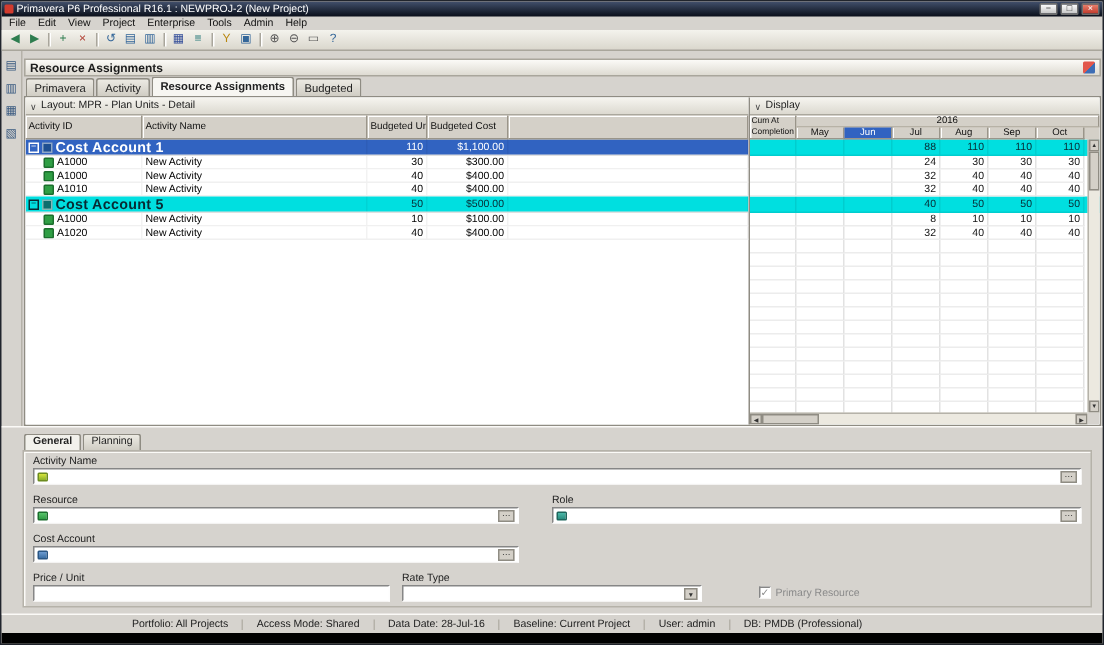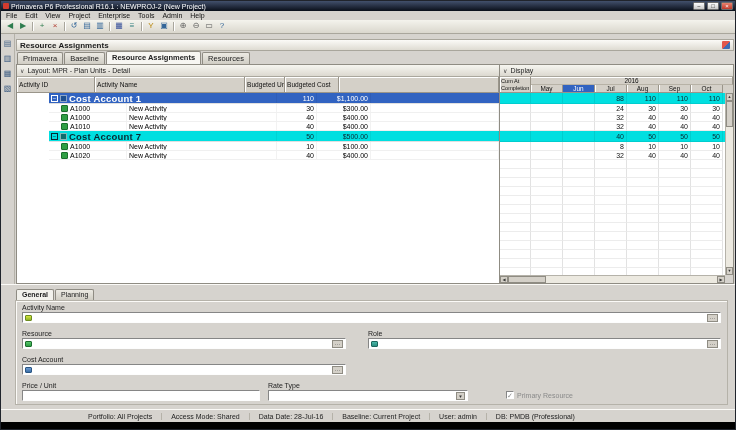--- a/index.html
+++ b/index.html
@@ -39,21 +39,21 @@
   .leftpane{width:483px;flex:none;border-right:1px solid #8f8c83;display:flex;flex-direction:column;overflow:hidden;background:#fff;}
   .rightpane{flex:1;position:relative;display:flex;flex-direction:column;overflow:hidden;background:#fff;}
   .panebar{height:12px;flex:none;background:linear-gradient(#f6f5f0,#dcd9d0);border-bottom:1px solid #aaa79d;display:flex;align-items:center;gap:3px;padding:0 3px;font-size:7px;color:#222;}
   .chev{font-size:6px;color:#444;}
 
   
   .gheader{height:16px;flex:none;display:flex;background:#d4d0c8;}
   .hcell{border-right:1px solid #9a958a;border-bottom:1px solid #9a958a;box-shadow:inset 1px 1px 0 #fff;font-size:6.6px;display:flex;align-items:center;padding:0 2px;color:#111;overflow:hidden;white-space:nowrap;background:#d4d0c8;}
   .cid{width:78px;flex:none}.cname{width:150px;flex:none}.cwide{width:228px;flex:none}
   .cunits{width:40px;flex:none}.ccost{width:54px;flex:none}.cfill{flex:1}
-  .grows{flex:1;overflow:hidden;padding-left:32px;}
+  .grows{flex:1;overflow:hidden;}
   .grow{display:flex;height:9px;border-bottom:1px solid #f0f0f0;background:#fff;}
   .grow.group{height:11px;border-bottom:1px solid #e0e0e0;}
   .grow.sel{background:var(--selection);color:#fff;}
   .grow.band{background:var(--band);color:#072a33;}
   .cell{display:flex;align-items:center;padding:0 2px;font-size:7px;overflow:hidden;white-space:nowrap;border-right:1px solid rgba(0,0,0,0.05);}
   .num{justify-content:flex-end;}
   .collapse{width:7px;height:7px;border:1px solid currentColor;font-size:6px;line-height:5px;text-align:center;flex:none;margin-right:2px;}
   .gicon{width:7px;height:7px;background:#1d4f91;flex:none;margin-right:2px;border:1px solid rgba(255,255,255,.5);}
   .grow.band .gicon{background:#0d6e6e;}
   .glabel{font-size:9.5px;font-weight:600;letter-spacing:.2px;}
@@ -167,23 +167,23 @@
       <span class="rail-icon">▧</span>
     </div>
 
   <div class="workspace">
     <div class="ra-header">
       <span class="ra-title">Resource Assignments</span>
       <span class="ra-icon"></span>
     </div>
     <div class="tabbar" id="tabbar">
         <div class="tab">Primavera</div>
-        <div class="tab">Baseline</div>
+        <div class="tab">Activity</div>
         <div class="tab active">Resource Assignments</div>
-        <div class="tab">Resources</div>
+        <div class="tab">Budgeted</div>
       </div>
 
     <div class="mainsplit">
 
       <div class="leftpane">
         <div class="panebar">
           <span class="chev">∨</span>
           <span>Layout: MPR - Plan Units - Detail</span>
         </div>
         <div class="gheader" id="gheader">
@@ -231,21 +231,21 @@
               </div>
               <div class="cell cname">New Activity</div>
               <div class="cell cunits num">40</div>
               <div class="cell ccost num">$400.00</div>
               <div class="cell cfill"></div>
             </div>
             <div class="grow group band">
               <div class="cell cwide">
                 <span class="collapse">−</span>
                 <span class="gicon"></span>
-                <span class="glabel">Cost Account 7</span>
+                <span class="glabel">Cost Account 5</span>
               </div>
               <div class="cell cunits num">50</div>
               <div class="cell ccost num">$500.00</div>
               <div class="cell cfill"></div>
             </div>
             <div class="grow item">
               <div class="cell cid">
                 <span class="ricon"></span>
                 <span class="idtxt">A1000</span>
               </div>

